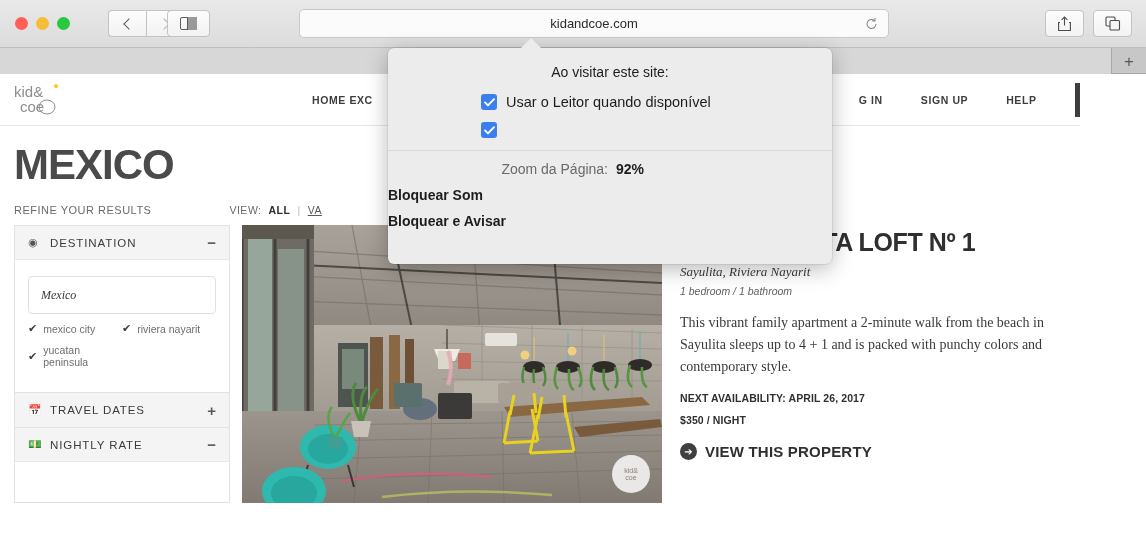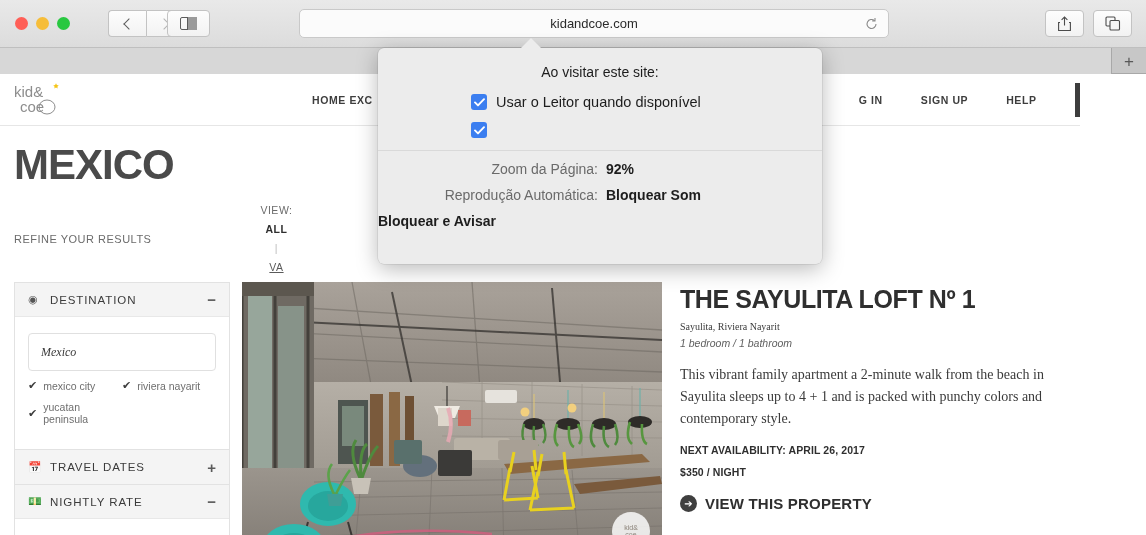--- a/index.html
+++ b/index.html
@@ -130,22 +130,22 @@
   .page-title {
     font-size: 42px; font-weight: bold; letter-spacing: -1px;
     color: #4a4a4a; line-height: 1;
   }
   .refine-row {
     display: flex; align-items: center;
     margin-top: 18px; padding-right: 14px;
   }
   .refine-label { font-size: 11px; color: #6b6b6b; letter-spacing: 0.5px; }
   .view-opts {
-    margin-left: 109px; font-size: 10.5px; color: #5a5a5a;
-    letter-spacing: 0.5px; display: flex; align-items: center; gap: 7px; flex-direction: column;
+    margin-left: 78px; font-size: 10.5px; color: #5a5a5a;
+    letter-spacing: 0.5px; display: flex; align-items: center; gap: 7px;
   }
   .view-opts .vlabel { color: #6b6b6b; }
   .view-opts .vall { font-weight: bold; color: #2e2e2e; }
   .view-opts .vsep { color: #bdbdbd; }
   .view-opts .vother { text-decoration: underline; color: #5a5a5a; }
 
   
   .content { display: flex; margin-top: 9px; }
   .sidebar { width: 258px; margin-left: 14px; }
   .acc {
@@ -203,21 +203,21 @@
     display: flex; align-items: center; justify-content: center;
   }
   .wm-text { font-size: 7px; color: #8a8278; text-align: center; line-height: 1.05; }
 
   .details { margin-left: 18px; padding-top: 4px; width: 400px; }
   .prop-title {
     font-size: 25px; font-weight: bold; color: #2f2f2f;
     letter-spacing: -0.4px; line-height: 1.05;
   }
   .prop-loc {
-    margin-top: 9px; font-size: 10px; 
+    margin-top: 9px; font-size: 13px; font-style: italic;
     color: #3b3b3b; font-family: "Liberation Serif", serif;
   }
   .prop-rooms {
     margin-top: 5px; font-size: 10.5px; font-style: italic; color: #5f5f5f;
   }
   .prop-desc {
     margin-top: 15px; font-size: 14px; line-height: 1.55;
     color: #3a3a3a; font-family: "Liberation Serif", serif;
   }
   .prop-avail {
@@ -235,21 +235,21 @@
     width: 17px; height: 17px; border-radius: 50%;
     background: #3f3f3f; display: flex; align-items: center; justify-content: center;
     color: #fff; font-size: 10px; line-height: 1;
   }
   .view-prop-label {
     font-size: 15px; font-weight: bold; color: #2f2f2f; letter-spacing: 0.2px;
   }
 
   
   .popup {
-    position: absolute; left: 378px; top: 48px;
+    position: absolute; left: 388px; top: 48px;
     width: 444px; height: 216px;
     background: #ececec;
     border-radius: 6px;
     box-shadow: 0 5px 22px rgba(0,0,0,0.28), 0 0 0 0.5px rgba(0,0,0,0.13);
     z-index: 50;
   }
   .popup-arrow {
     position: absolute; left: 520px; top: 38px;
     width: 0; height: 0;
     border-left: 11px solid transparent;
@@ -615,21 +615,20 @@
     </div>
 
     <div class="popup-divider"></div>
 
     <div class="popup-rows">
       <div class="popup-row">
         <span class="pr-label">Zoom da Página:</span>
         <span class="pr-value">92%</span>
       </div>
       <div class="popup-row">
-        <span class="pr-label">Reprodução Automática:</span>
         <span class="pr-value">Bloquear Som</span>
       </div>
       <div class="popup-row">
         <span class="pr-value">Bloquear e Avisar</span>
       </div>
     </div>
   </div>
 
 </div>
 

